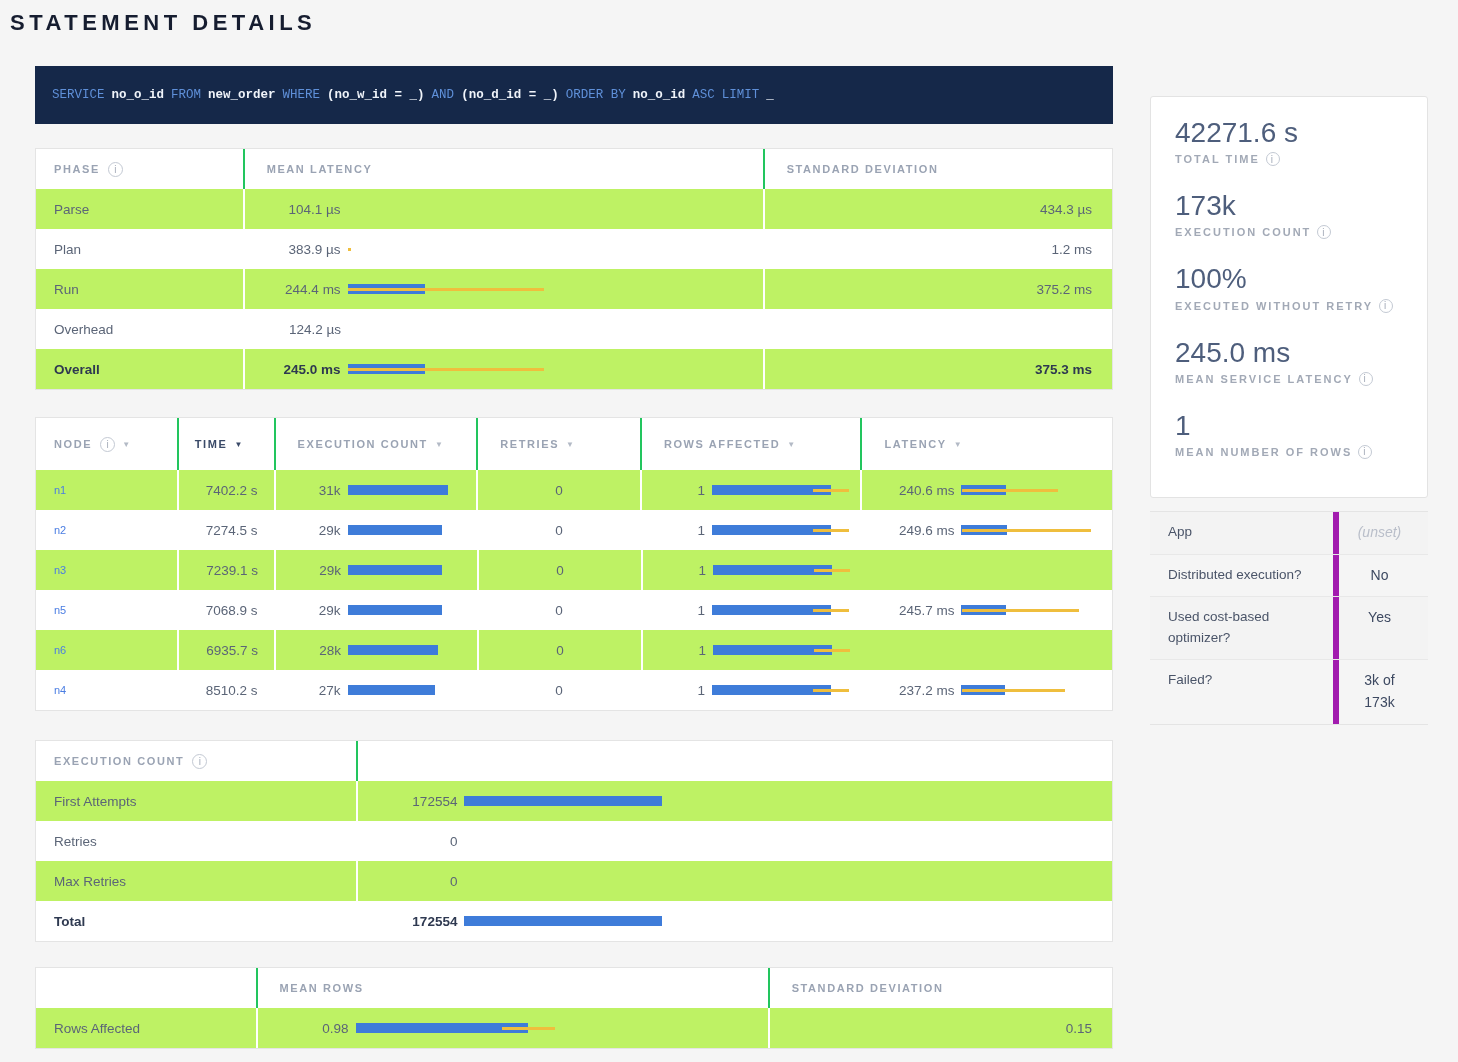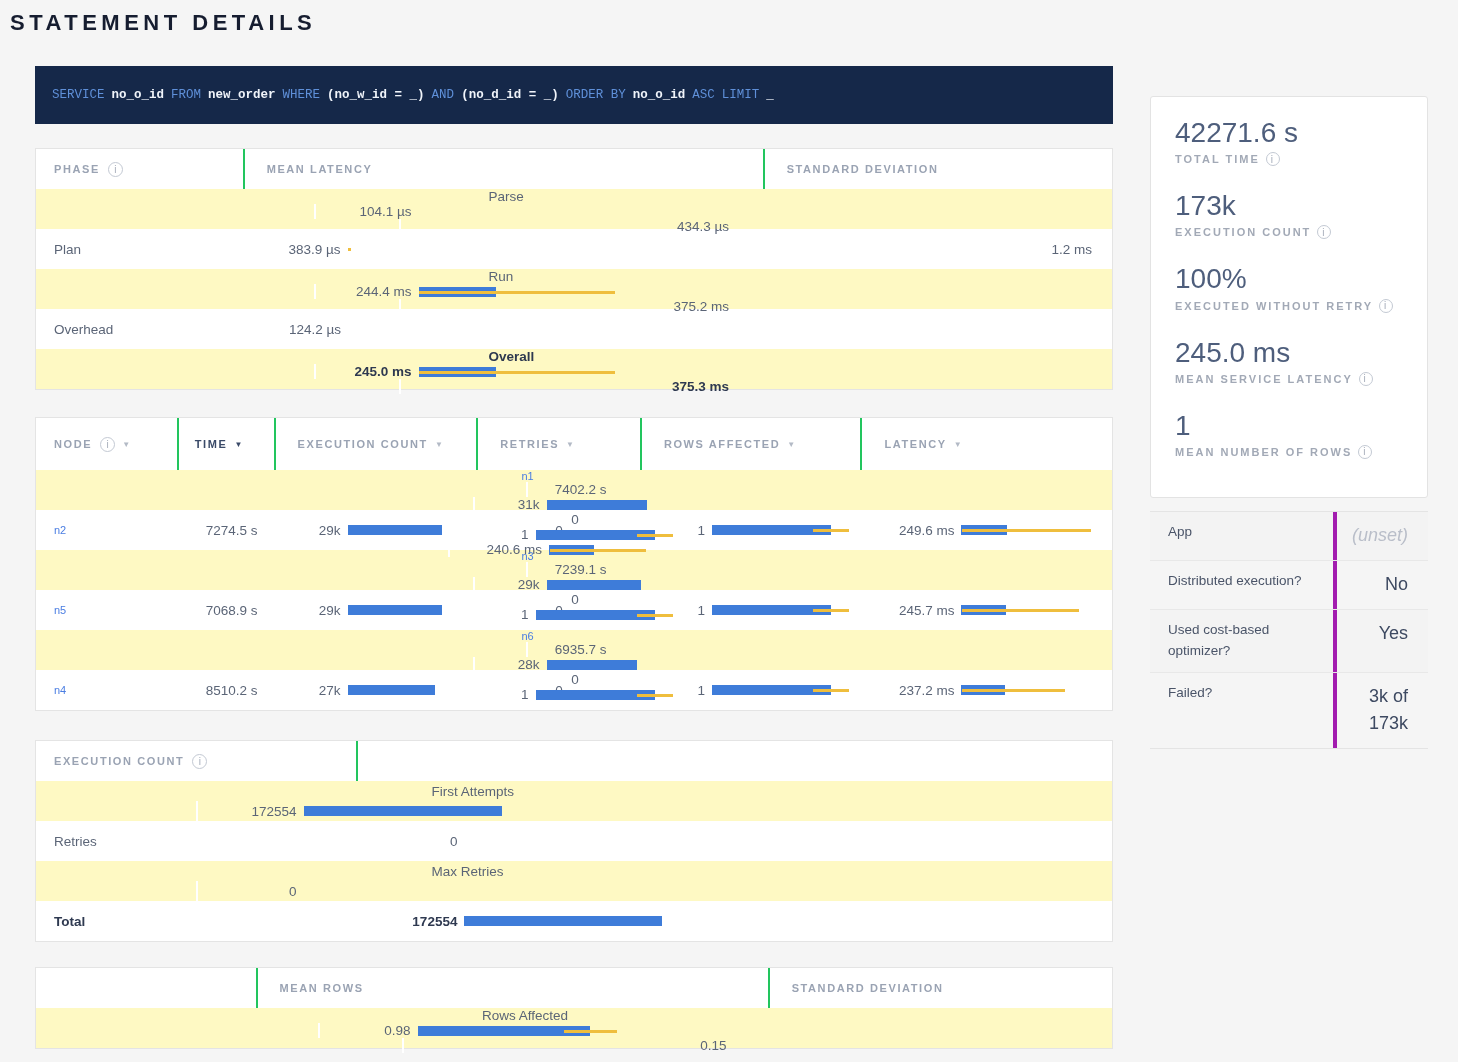--- a/index.html
+++ b/index.html
@@ -25,23 +25,23 @@
     padding-left:17px;
     font-family:"Liberation Mono","DejaVu Sans Mono",monospace;
     font-size:12.5px; white-space:nowrap;
   }
   .sql-box .kw { color:#5f90d9; }
   .sql-box .ident { color:#f0f4fa; font-weight:700; }
   .sql-box span { margin-right:7px; }
 
   
   .tbl { background:#fff; border:1px solid #e4e4e4; }
-  .trow { display:flex; height:40px; align-items:center; }
+  .trow { display:flex; height:40px; align-items:flex-start; }
   .trow.hdr { height:40px; background:#fff; }
-  .trow.alt { background:#fef9c3;flex-direction:column; }
+  .trow.alt { background:#bef264; }
   .cell { height:100%; display:flex; align-items:center; }
   .trow:not(.hdr) .cell + .cell { border-left:2px solid #fff; }
   .trow.hdr .cell + .cell { border-left:2px solid #22c55e; }
   .hdr-label {
     font-size:11px; font-weight:700; letter-spacing:1.6px;
     color:#9aa3b3; white-space:nowrap;
   }
   .hdr-label.active { color:#3a4a68; }
   .sort-arrow { font-size:8px; color:#b3bac6; margin-left:7px; }
   .sort-arrow.active { color:#3a4a68; }
@@ -86,22 +86,22 @@
   
   .details-tbl { margin-top:13px; border-top:1px solid #e4e4e4; border-bottom:1px solid #e4e4e4; }
   .d-row { display:flex; border-bottom:1px solid #e8e8e8; }
   .d-row:last-child { border-bottom:none; }
   .d-row.alt { background:#f3f3f3; }
   .d-label {
     width:183px; padding:10px 8px 10px 18px; font-size:13.5px;
     color:#4a5468; line-height:1.55;
   }
   .d-value {
-    width:95px; border-left:4px solid #a21caf; padding:10px 20px 10px 12px;
-    font-size:18px; color:#3d4961; text-align:right; line-height:1.55;
+    width:95px; border-left:6px solid #a21caf; padding:10px 20px 10px 12px;
+    font-size:14px; color:#3d4961; text-align:center; line-height:1.55;
   }
   .d-value.unset { color:#b9bec9; font-style:italic; }
 
   
   .phase-tbl .c1 { width:207px; } .phase-tbl .c2 { width:521px; } .phase-tbl .c3 { width:350px; }
   .node-tbl .c1 { width:141px; } .node-tbl .c2 { width:97px; justify-content:flex-end; padding-right:16px; }
   .node-tbl .c3 { width:203px; } .node-tbl .c4 { width:164px; }
   .node-tbl .c5 { width:221px; } .node-tbl .c6 { width:252px; }
   .node-tbl .hdr .c2 { justify-content:flex-start; padding-left:16px; }
   .node-tbl .hdr .c3, .node-tbl .hdr .c4, .node-tbl .hdr .c5, .node-tbl .hdr .c6 { padding-left:22px; }

